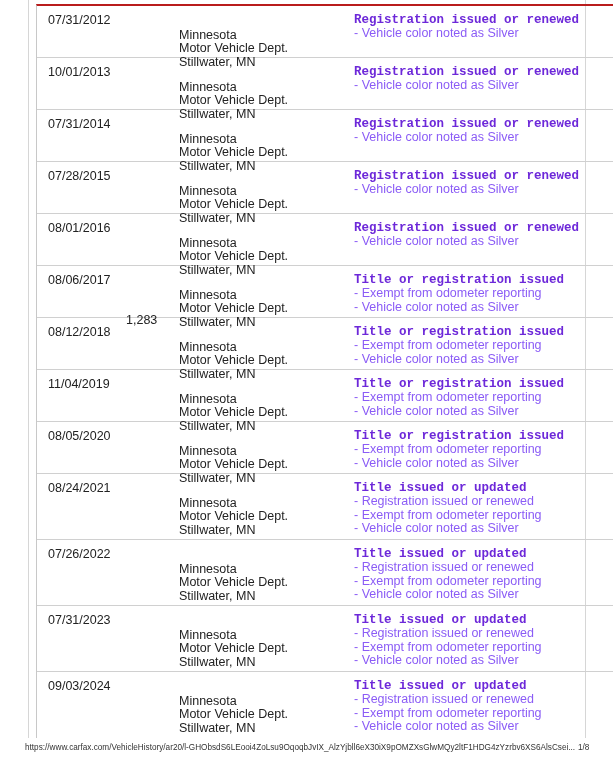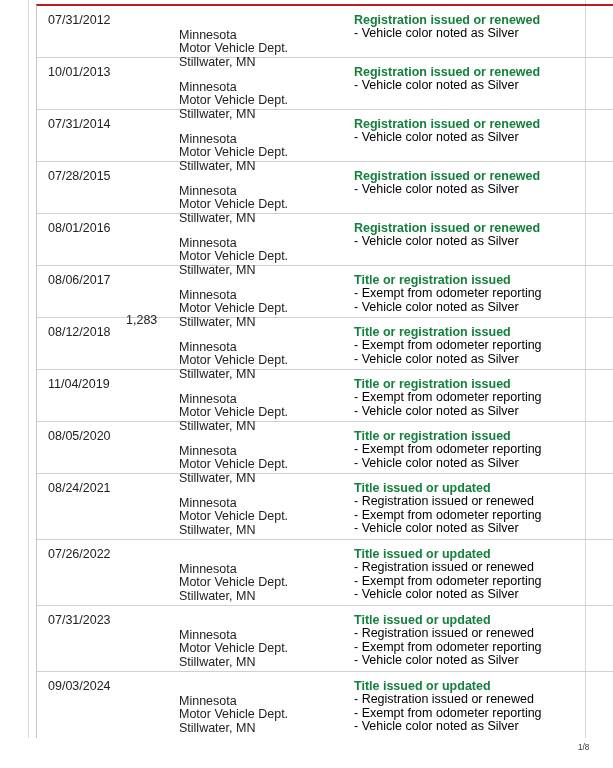--- a/index.html
+++ b/index.html
@@ -46,22 +46,22 @@
     .row.h4 { height: 66px; }
     .cell {
       position: absolute;
       top: 8px;
     }
     .c-date { left: 11px; }
     .c-odo { left: 89px; margin-top: 40px; }
     .c-source { left: 142px; margin-top: 15px; }
     .c-comments { left: 317px; }
     .line { display: block; white-space: nowrap; }
-    .event-title { font-weight: bold; color: #15803d; }
-    .detail { color: #000000; }
+    .event-title { font-weight: bold; color: #6d28d9; font-family: Liberation Mono, monospace; }
+    .detail { color: #8b5cf6; }
     .footer {
       position: absolute;
       left: 0;
       top: 743px;
       width: 613px;
       height: 16px;
       font-size: 8.2px;
       color: #333333;
       font-family: "Liberation Sans", sans-serif;
     }
@@ -273,14 +273,15 @@
     <span class="cell c-comments">
       <span class="line event-title">Title issued or updated</span>
       <span class="line detail">- Registration issued or renewed</span>
       <span class="line detail">- Exempt from odometer reporting</span>
       <span class="line detail">- Vehicle color noted as Silver</span>
     </span>
   </div>
 </div>
 
 <div class="footer">
+  <span class="footer-url">https://www.carfax.com/VehicleHistory/ar20/l-GHObsdS6LEooi4ZoLsu9OqoqbJvIX_AlzYjbll6eX30iX9pOMZXsGlwMQy2ltF1HDG4zYzrbv6XS6AlsCsei...</span>
   <span class="footer-page">1/8</span>
 </div>
 
 </body></html>

